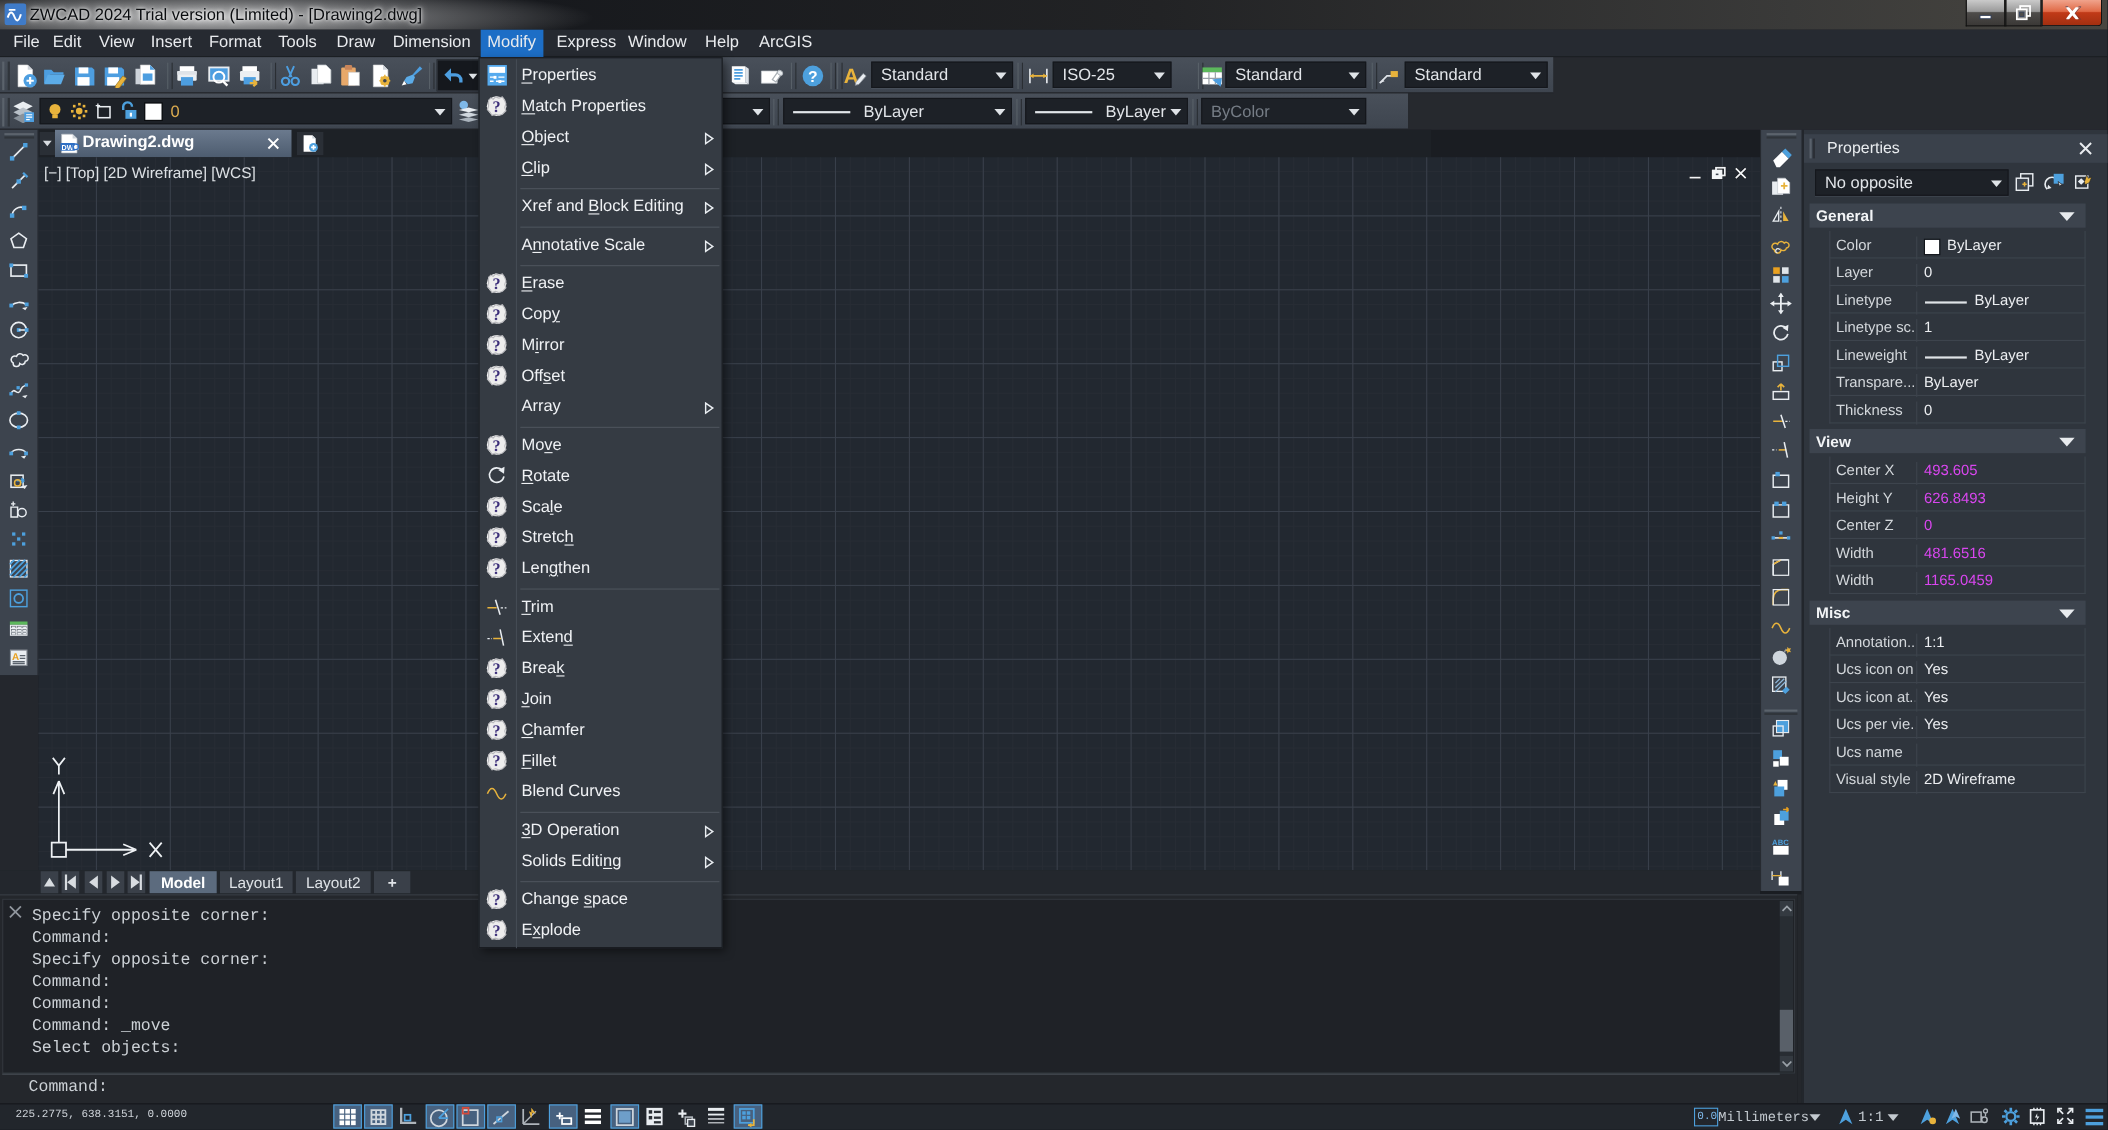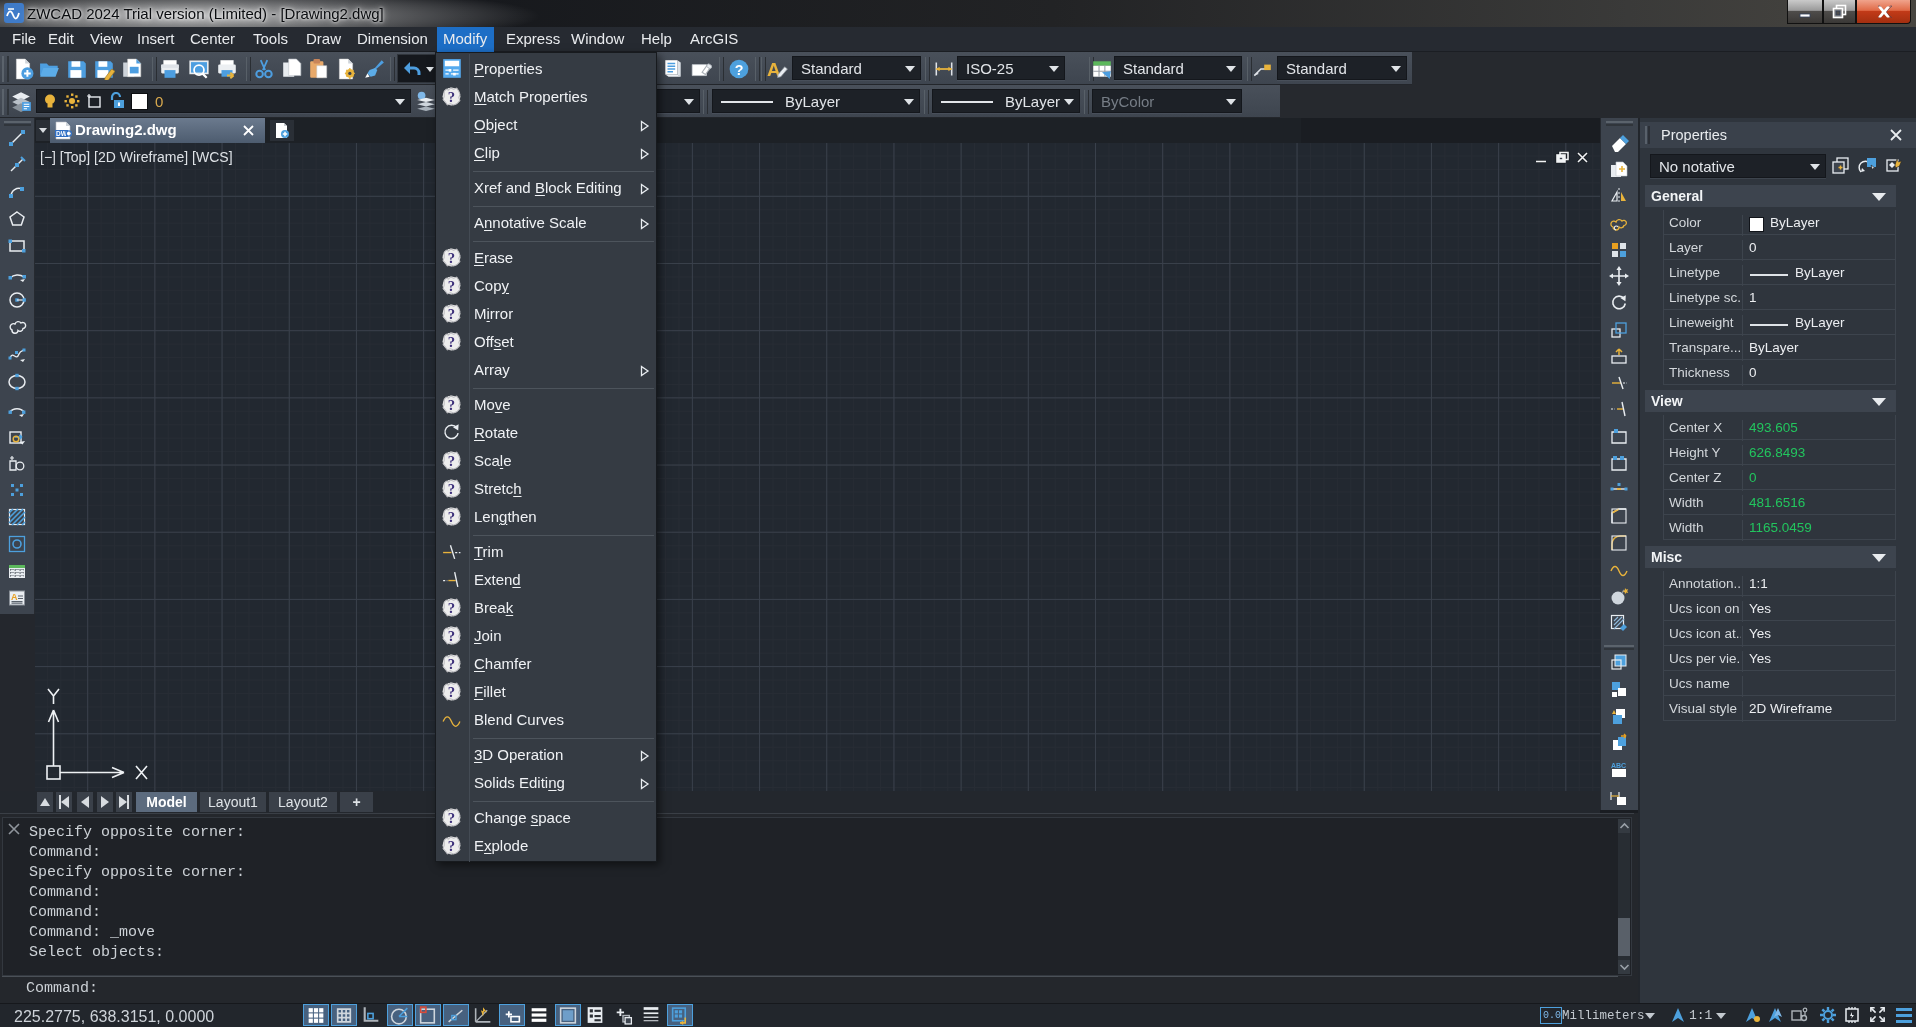--- a/index.html
+++ b/index.html
@@ -49,31 +49,31 @@
 
 #rightstrip{left:1600px;top:118px;width:38px;height:692px;background:#3d444e;border-left:1px solid #262a30;}
 
 #proppanel{left:1638px;top:118px;width:278px;height:885px;background:#2f353d;border-left:2px solid #22262c;}
 #proptitle{left:0px;top:4px;width:278px;height:26px;background:#3a414b;}
 .phdr{position:absolute;left:7px;width:251px;height:22px;background:#3d444e;color:#f2f4f6;font-weight:bold;font-size:14px;padding:3px 0 0 6px;}
 .phdr .harr{position:absolute;right:10px;top:8px;width:0;height:0;border-left:7px solid transparent;border-right:7px solid transparent;border-top:8px solid #e8ebee;}
 .prow{position:absolute;left:25px;width:233px;height:25px;border-bottom:1px solid #3d444d;border-left:1px solid #3d444d;border-right:1px solid #3d444d;}
 .plabel{position:absolute;left:5px;top:5px;font-size:13.5px;color:#d3d7db;white-space:nowrap;width:72px;overflow:hidden;}
 .pval{position:absolute;left:84px;top:5px;font-size:13.5px;color:#eceef1;white-space:nowrap;border-left:1px solid #3d444d;padding-left:6px;height:21px;}
-.pval.gray{color:#22c55e;}
+.pval.gray{color:#d946ef;}
 
 #cmdwin{left:0;top:813px;width:1634px;height:190px;background:#24272c;border-top:1px solid #3a3f46;}
 #cmdhist{position:absolute;left:2px;top:3px;width:1630px;height:159px;background:#1f2227;border:1px solid #33383f;}
 #cmdtext{position:absolute;left:26px;top:5px;font-family:"Liberation Mono",monospace;font-size:15px;line-height:20px;color:#ccd1d6;white-space:pre;}
 #cmdscroll{position:absolute;right:1px;top:1px;width:12px;height:155px;background:#282d33;}
 #cmdsep{position:absolute;left:2px;top:162px;width:1616px;height:1px;background:#4a5057;}
 #cmdprompt{position:absolute;left:26px;top:166px;font-family:"Liberation Mono",monospace;font-size:15px;color:#ccd1d6;}
 
 #statusbar{left:0;top:1003px;width:1916px;height:24px;background:#22262c;border-top:1px solid #16181c;}
-#coords{left:14px;top:5px;font-family:Liberation Sans, sans-serif;font-size:16px;color:#ced3d9;}
+#coords{left:14px;top:5px;font-family:Liberation Mono, monospace;font-size:10px;color:#ced3d9;}
 .sticon{position:absolute;top:1px;width:26px;height:22px;}
 .sticon.on{background:#47617f;border:1px solid #4da0dd;}
 
 #popup{left:435px;top:52px;width:222px;height:810px;background:#353b43;
  border:1px solid #171a1e;box-shadow:3px 3px 8px rgba(0,0,0,0.5);}
 #popgutter{position:absolute;left:33px;top:1px;width:1px;height:808px;background:#444b54;}
 .pmitem{position:absolute;left:1px;width:219px;height:28px;}
 .pmtext{position:absolute;left:37px;top:4px;font-size:15px;color:#f0f2f5;white-space:nowrap;}
 .pmsep{position:absolute;left:37px;width:181px;height:1px;background:#4d545c;}
 .pmarr{position:absolute;right:6px;top:8px;width:10px;height:12px;}
@@ -134,21 +134,21 @@
         </svg>
       </div>
     </div>
 <div class="abs" id="menubar">
       <div class="abs" id="modhl"></div>
     </div>
 <div class="mitem" style="left:12px;top:29px">File</div>
 <div class="mitem" style="left:48px;top:29px">Edit</div>
 <div class="mitem" style="left:90px;top:29px">View</div>
 <div class="mitem" style="left:137px;top:29px">Insert</div>
-<div class="mitem" style="left:190px;top:29px">Center</div>
+<div class="mitem" style="left:190px;top:29px">Format</div>
 <div class="mitem" style="left:253px;top:29px">Tools</div>
 <div class="mitem" style="left:306px;top:29px">Draw</div>
 <div class="mitem" style="left:357px;top:29px">Dimension</div>
 <div class="mitem" style="left:443px;top:29px">Modify</div>
 <div class="mitem" style="left:506px;top:29px">Express</div>
 <div class="mitem" style="left:571px;top:29px">Window</div>
 <div class="mitem" style="left:641px;top:29px">Help</div>
 <div class="mitem" style="left:690px;top:29px">ArcGIS</div>
 <div class="abs" id="tbband"></div>
 <div class="abs tbrow" style="left:0;top:52px;width:1412px;height:33px"></div>
@@ -653,21 +653,21 @@
 
 <div class="abs" id="proppanel">
 <div class="abs" id="proptitle">
         <div class="abs" style="left:5px;top:4px;width:5px;height:18px;border-left:2px solid #59616b;border-right:2px solid #2b2f36"></div>
         <span style="position:absolute;left:21px;top:5px;font-size:14.5px;color:#e9ecef">Properties</span>
         <svg class="icon" style="left:249px;top:6px" width="14" height="14" viewBox="0 0 14 14">
           <path d="M2 2l10 10M12 2L2 12" stroke="#e9ecef" stroke-width="1.8"></path>
         </svg>
       </div>
 <div class="combo" style="left:10px;top:36px;width:176px">
-        <span class="ctext">No notative</span>
+        <span class="ctext">No opposite</span>
         <div class="cArr"></div>
       </div>
 </div>
 <svg class="icon" style="left:1830px;top:156px" width="22" height="20" viewBox="0 0 20 20">
       <rect x="6" y="2" width="11" height="11" fill="none" stroke="#e9edf1" stroke-width="1.3"></rect>
       <rect x="2" y="6" width="11" height="11" fill="#3d444e" stroke="#e9edf1" stroke-width="1.3"></rect>
       <path d="M7.5 11.5h4M9.5 9.5v4" stroke="#e8b33c" stroke-width="1.4"></path>
     </svg>
 <svg class="icon" style="left:1857px;top:156px" width="22" height="20" viewBox="0 0 20 20">
       <path d="M3 16a6 6 0 119-9" fill="none" stroke="#e9edf1" stroke-width="1.5"></path>

